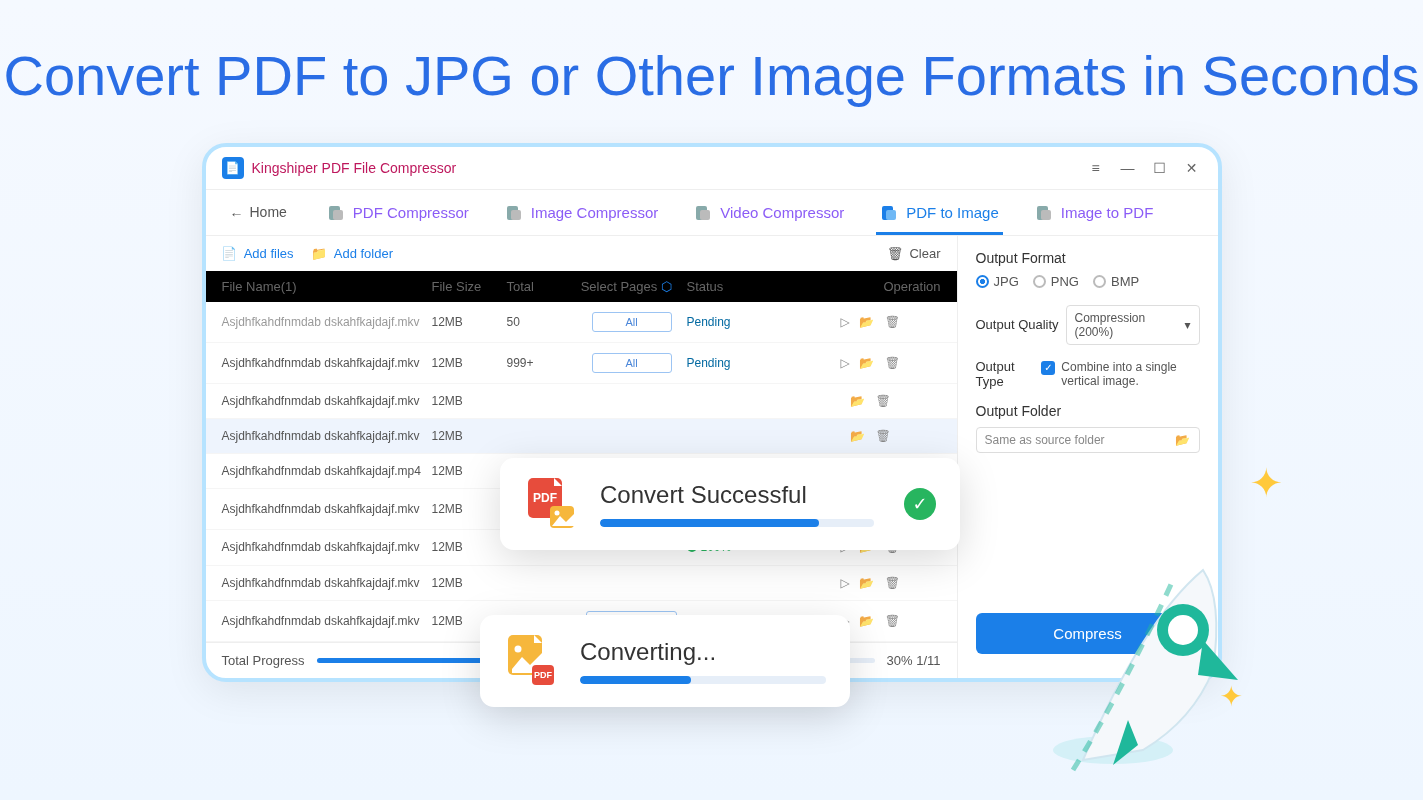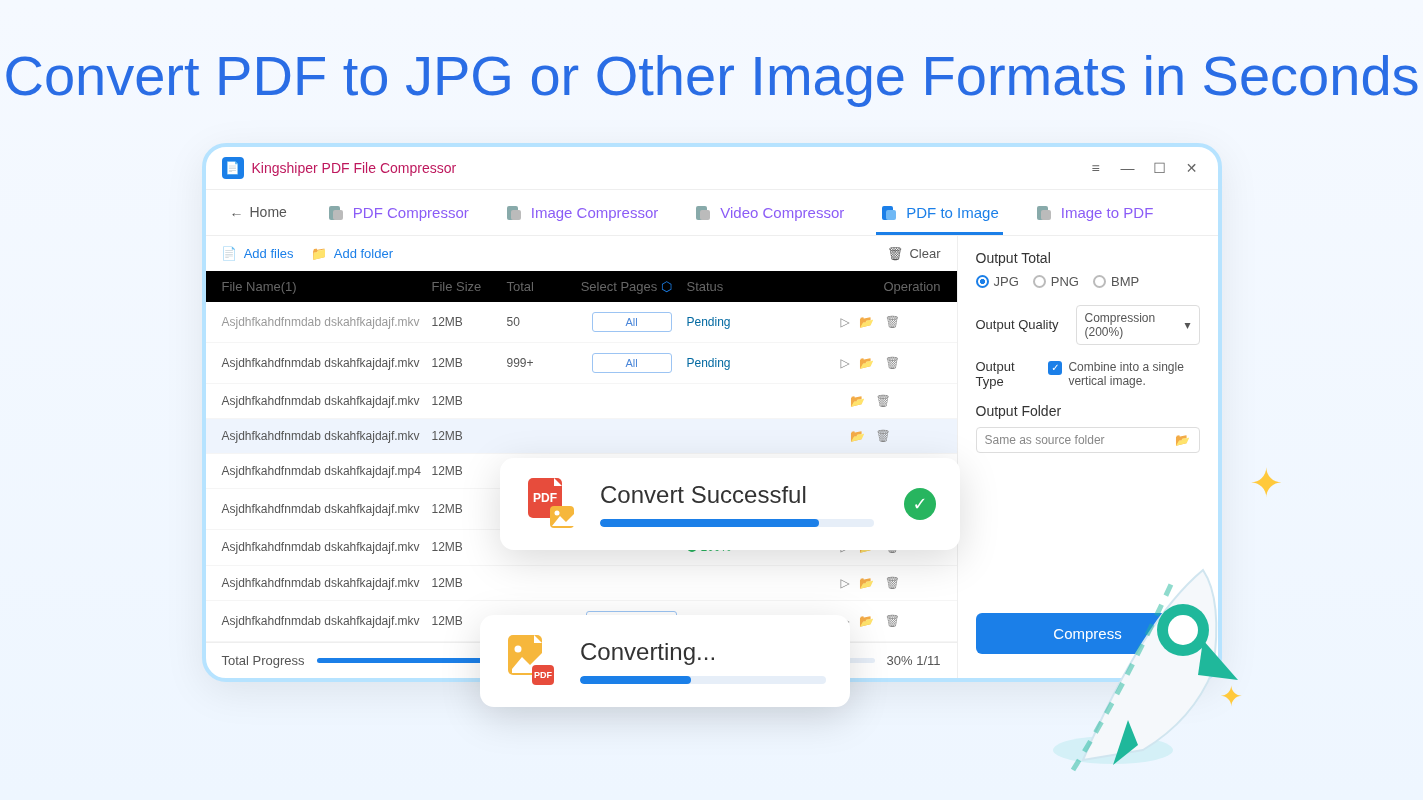--- a/index.html
+++ b/index.html
@@ -38,21 +38,21 @@
 .op-icons { display: flex; gap: 10px; margin-left: auto; color: #888; }
 .op-icons span { cursor: pointer; }
 .progress-bar { display: flex; align-items: center; padding: 10px 16px; font-size: 13px; color: #555; gap: 12px; border-top: 1px solid #eee; }
 .pbar-track { flex: 1; height: 5px; background: #e6eef8; border-radius: 3px; }
 .pbar-fill { height: 100%; background: #1b7fe8; border-radius: 3px; }
 .section-label { font-size: 14px; color: #333; font-weight: 500; margin-bottom: 8px; }
 .radio-row { display: flex; gap: 14px; margin-bottom: 16px; }
 .radio { display: flex; align-items: center; gap: 5px; font-size: 13px; color: #555; cursor: pointer; }
 .radio-dot { width: 13px; height: 13px; border: 2px solid #bbb; border-radius: 50%; display: inline-block; }
 .radio.sel .radio-dot { border-color: #1b7fe8; background: radial-gradient(circle,#1b7fe8 40%,#fff 45%); }
-.field-row { display: flex; align-items: center; gap: 10px; margin-bottom: 14px; }
+.field-row { display: flex; align-items: center; margin-bottom: 14px; }
 .field-label { font-size: 13px; color: #333; font-weight: 500; width: 90px; }
 .select-box { flex: 1; border: 1px solid #ddd; border-radius: 4px; padding: 5px 8px; font-size: 12px; color: #555; display: flex; align-items: center; justify-content: flex-end; cursor: pointer; }
 .chk { display: flex; align-items: flex-start; gap: 6px; font-size: 12px; color: #555; }
 .chk-box { width: 14px; height: 14px; background: #1b7fe8; border-radius: 3px; display: inline-flex; align-items: center; justify-content: center; color: #fff; font-size: 10px; flex-shrink: 0; margin-top: 1px; }
 .folder-row { display: flex; align-items: center; gap: 6px; border: 1px solid #ddd; border-radius: 4px; padding: 5px 8px; font-size: 12px; color: #888; margin-top: 4px; margin-bottom: 160px; }
 .compress-btn { width: 100%; background: #1b7fe8; color: #fff; border: none; border-radius: 6px; padding: 12px 0; font-size: 15px; cursor: pointer; }
 .toast { position: absolute; background: #fff; border-radius: 14px; box-shadow: 0 10px 40px rgba(0,0,0,0.15); display: flex; align-items: center; padding: 18px 24px; gap: 20px; z-index: 10; }
 .toast1 { top: 458px; left: 500px; width: 460px; }
 .toast2 { top: 615px; left: 480px; width: 370px; }
 .toast-icon { width: 56px; height: 56px; display: flex; align-items: center; justify-content: center; position: relative; }
@@ -259,21 +259,21 @@
       <div class="progress-bar">
         <span>Total Progress</span>
         <div class="pbar-track">
             <div class="pbar-fill" id="total-fill" style="width: 30%;"></div>
           </div>
         <span>30% 1/11</span>
       </div>
     </div>
 
     <div class="right-panel">
-      <div class="section-label">Output Total</div>
+      <div class="section-label">Output Format</div>
       <div class="radio-row" id="formats-mount">
           <label class="radio sel">
             <span class="radio-dot"></span>
             <span>JPG</span>
           </label>
           <label class="radio">
             <span class="radio-dot"></span>
             <span>PNG</span>
           </label>
           <label class="radio">

